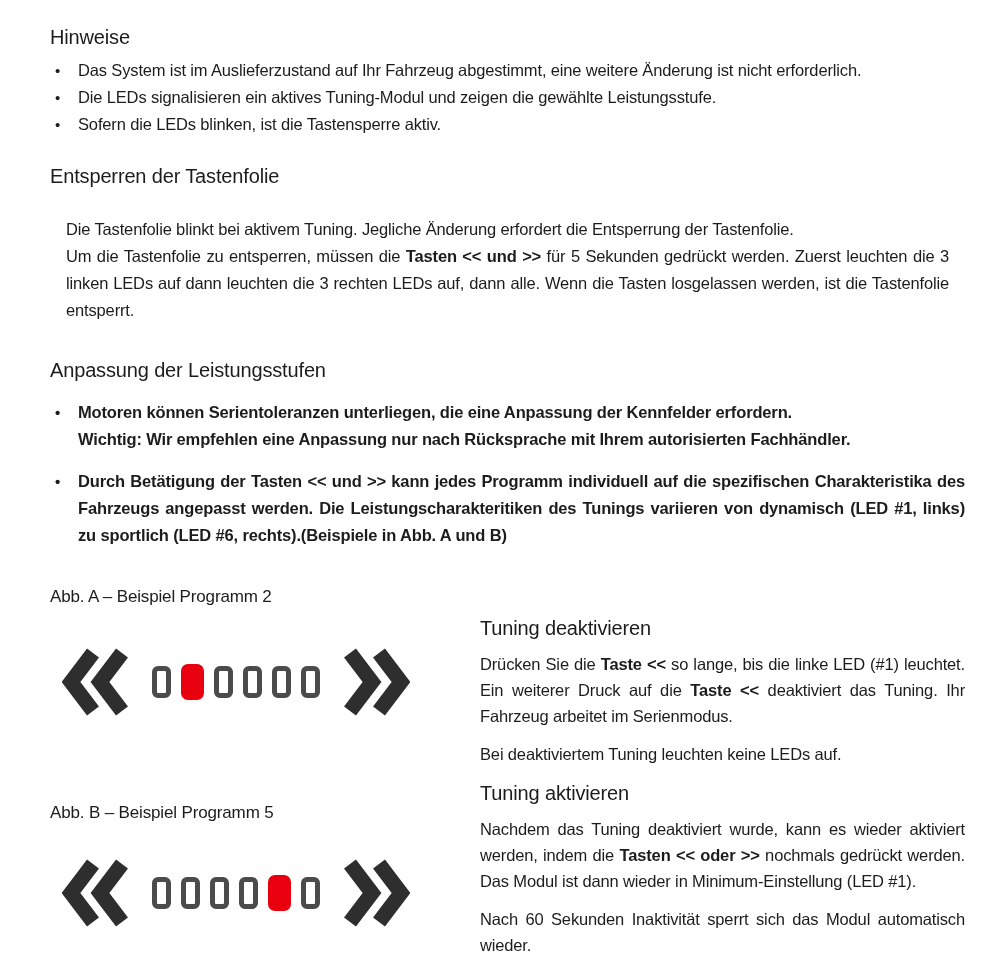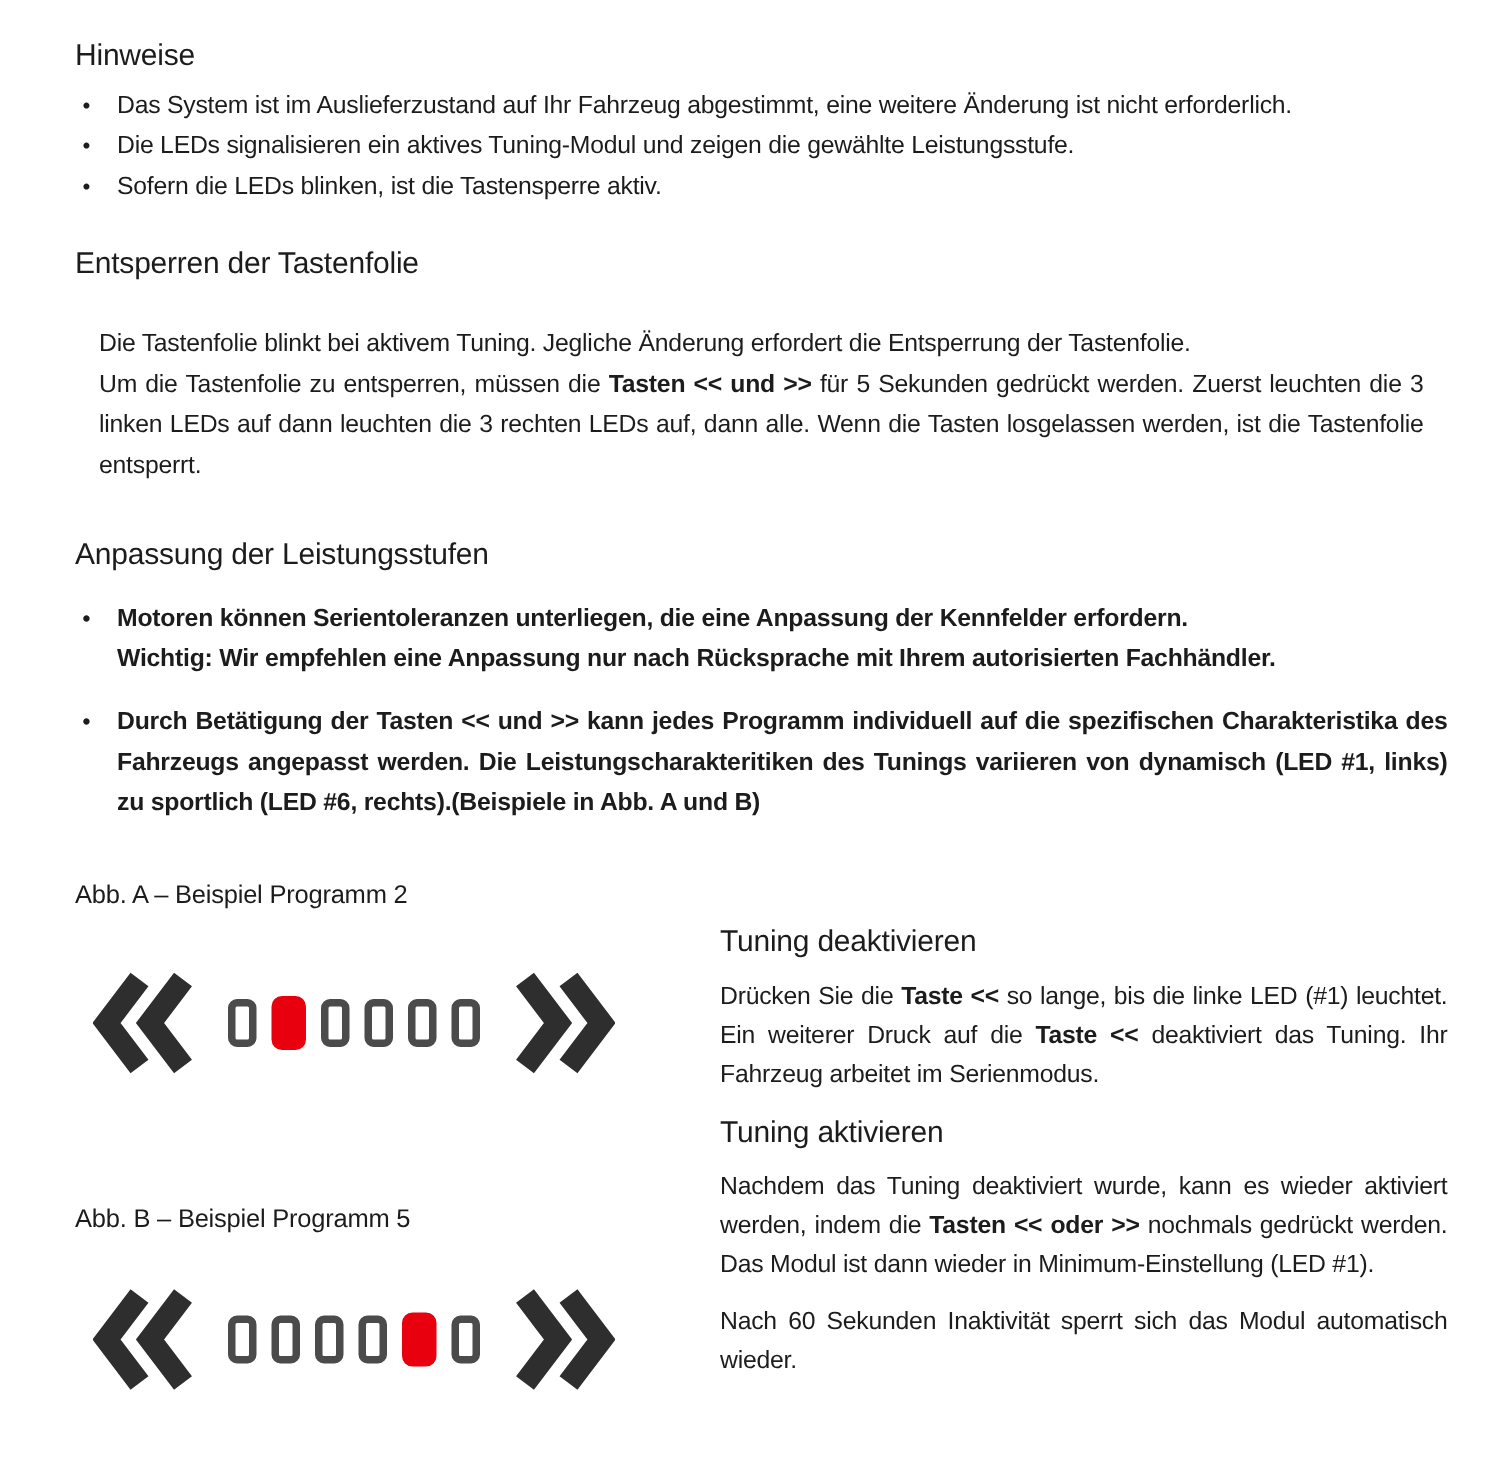--- a/index.html
+++ b/index.html
@@ -129,20 +129,21 @@
         <svg width="68" height="70" viewBox="0 0 68 70">
           <polyline class="chev-stroke" points="8,6 30,35 8,64"></polyline>
           <polyline class="chev-stroke" points="37,6 59,35 37,64"></polyline>
         </svg>
       </div>
     </div>
 
     <div class="bottom-right">
       <h3 class="heading">Tuning deaktivieren</h3>
       <p class="body-text"><span>Drücken Sie die </span><b>Taste &lt;&lt;</b><span> so lange, bis die linke LED (#1) leuchtet. Ein weiterer Druck auf die </span><b>Taste &lt;&lt;</b><span> deaktiviert das Tuning. Ihr Fahrzeug arbeitet im Serienmodus.</span></p>
+      <p class="body-text">Bei deaktiviertem Tuning leuchten keine LEDs auf.</p>
 
       <h3 class="heading h-aktivieren">Tuning aktivieren</h3>
       <p class="body-text"><span>Nachdem das Tuning deaktiviert wurde, kann es wieder aktiviert werden, indem die </span><b>Tasten &lt;&lt; oder &gt;&gt;</b><span> nochmals gedrückt werden. Das Modul ist dann wieder in Minimum-Einstellung (LED #1).</span></p>
       <p class="body-text">Nach 60 Sekunden Inaktivität sperrt sich das Modul automatisch wieder.</p>
     </div>
 
   </div>
 </div>
 
 </body></html>

